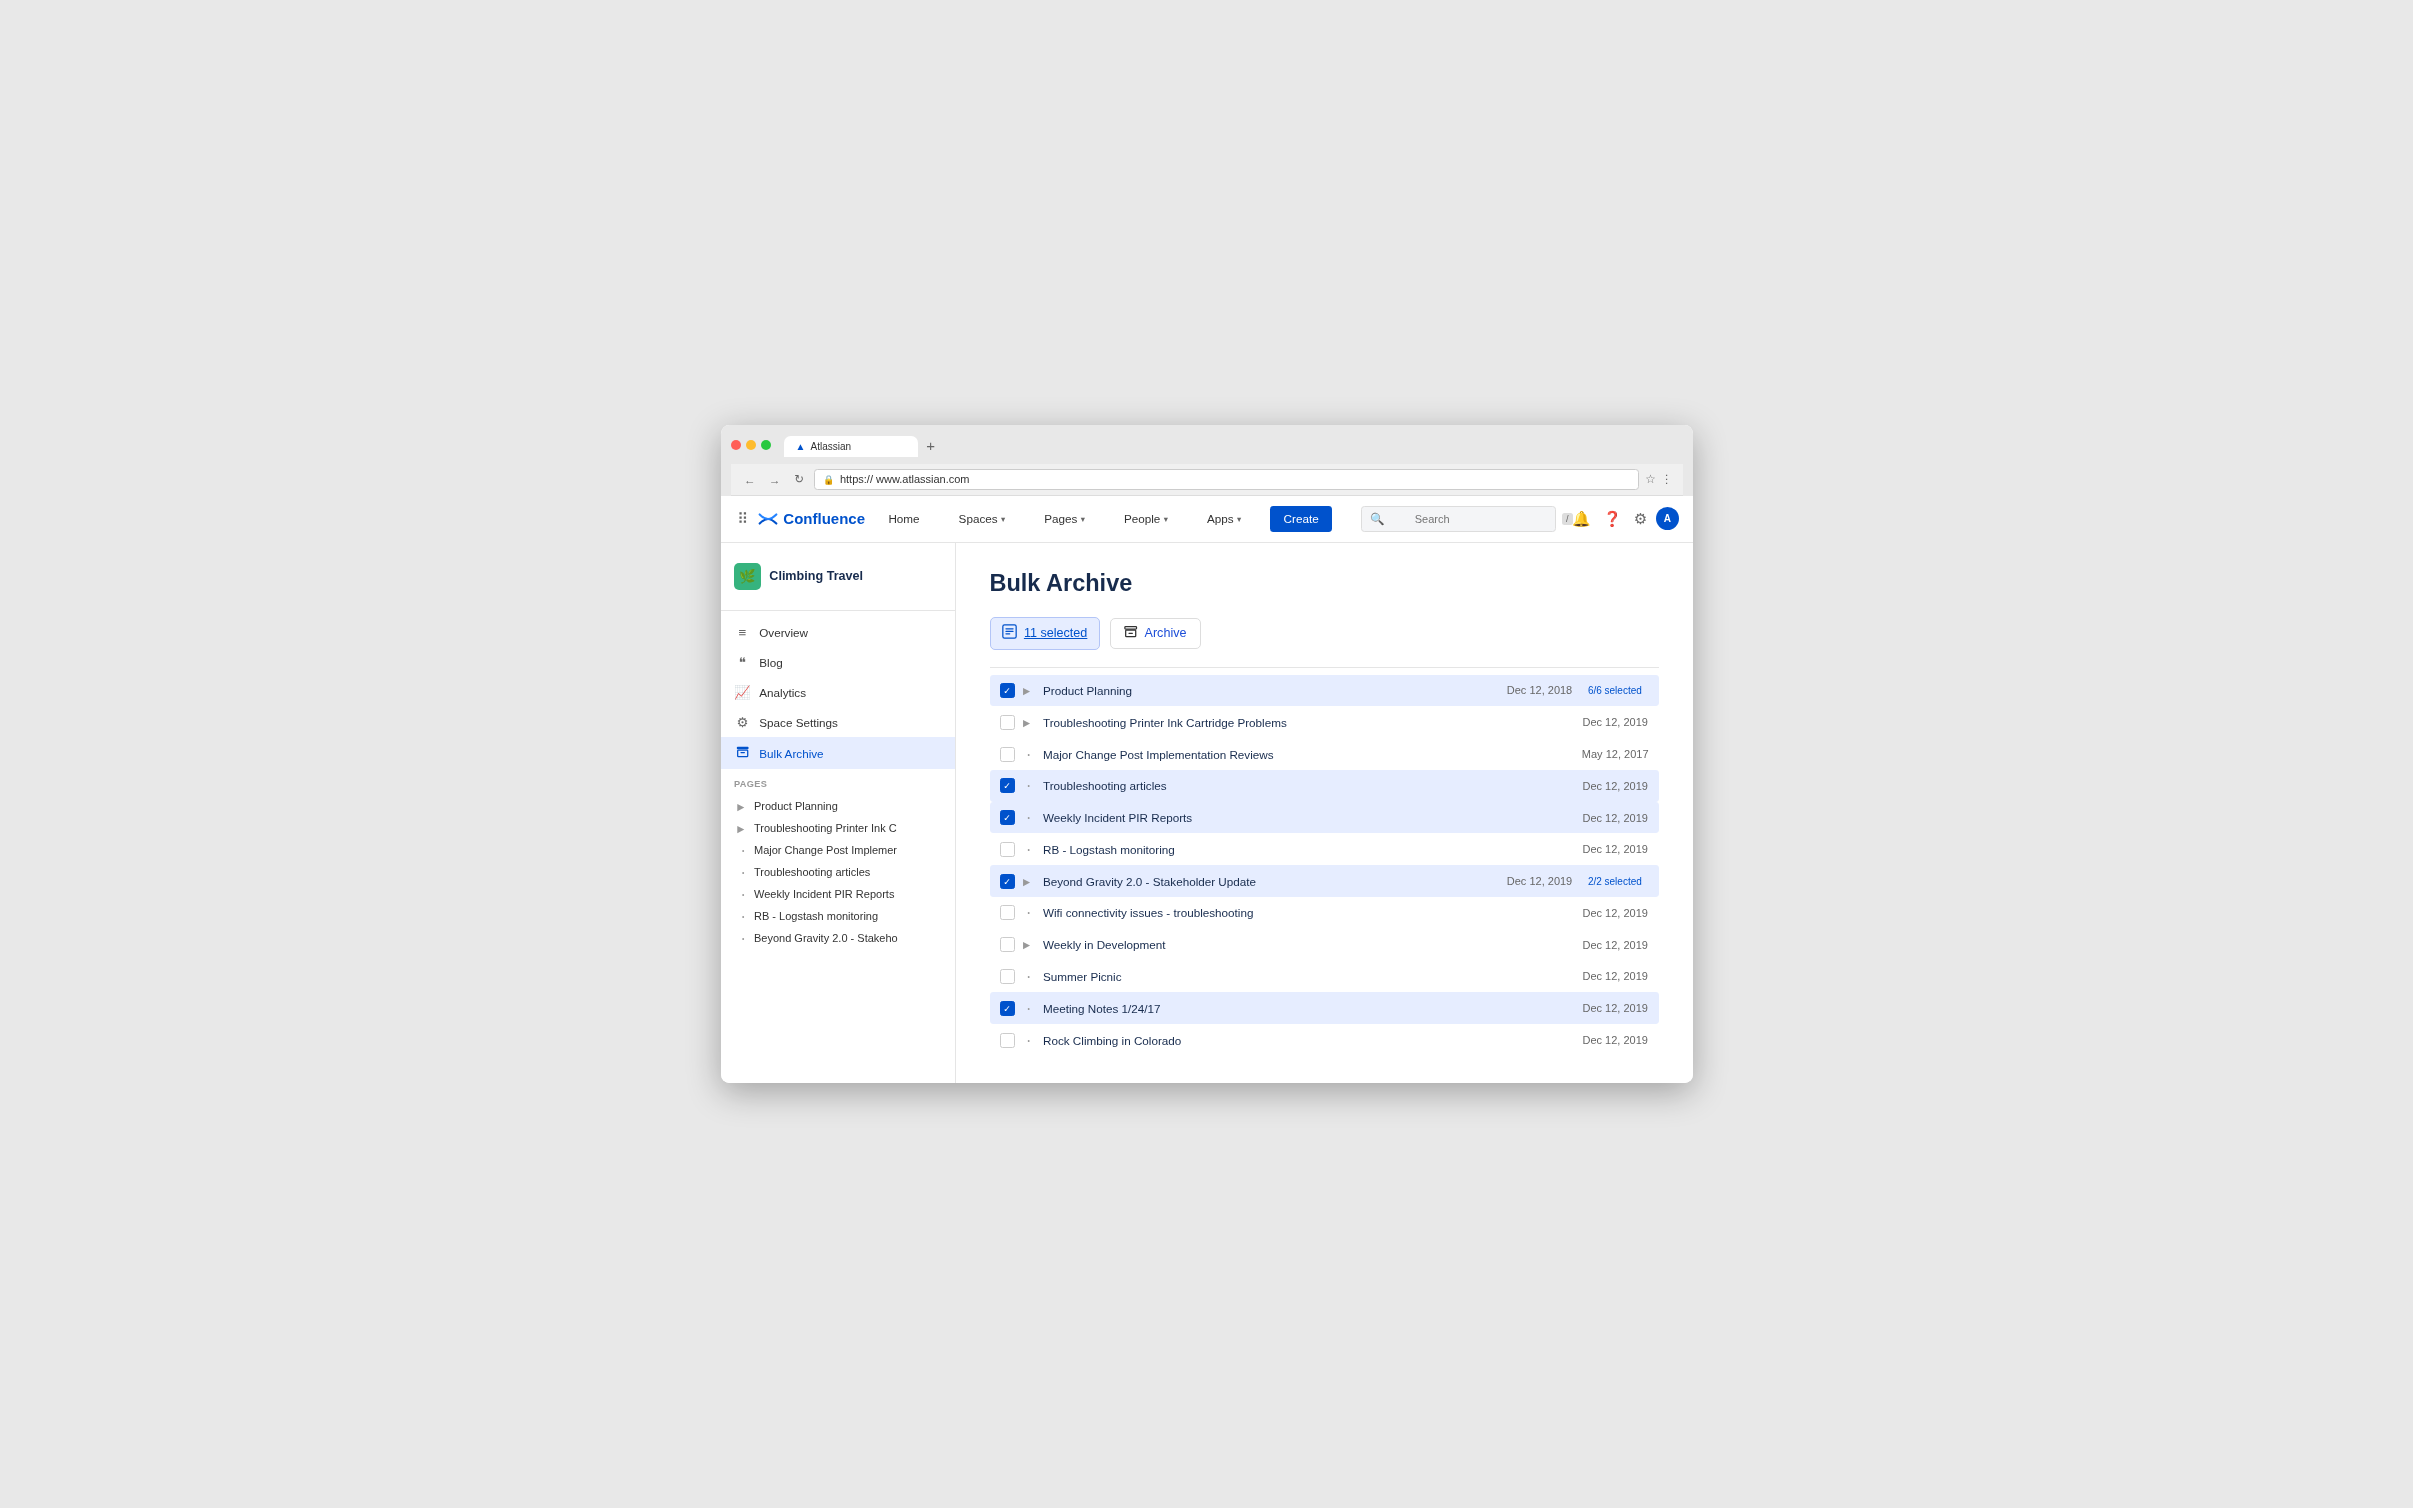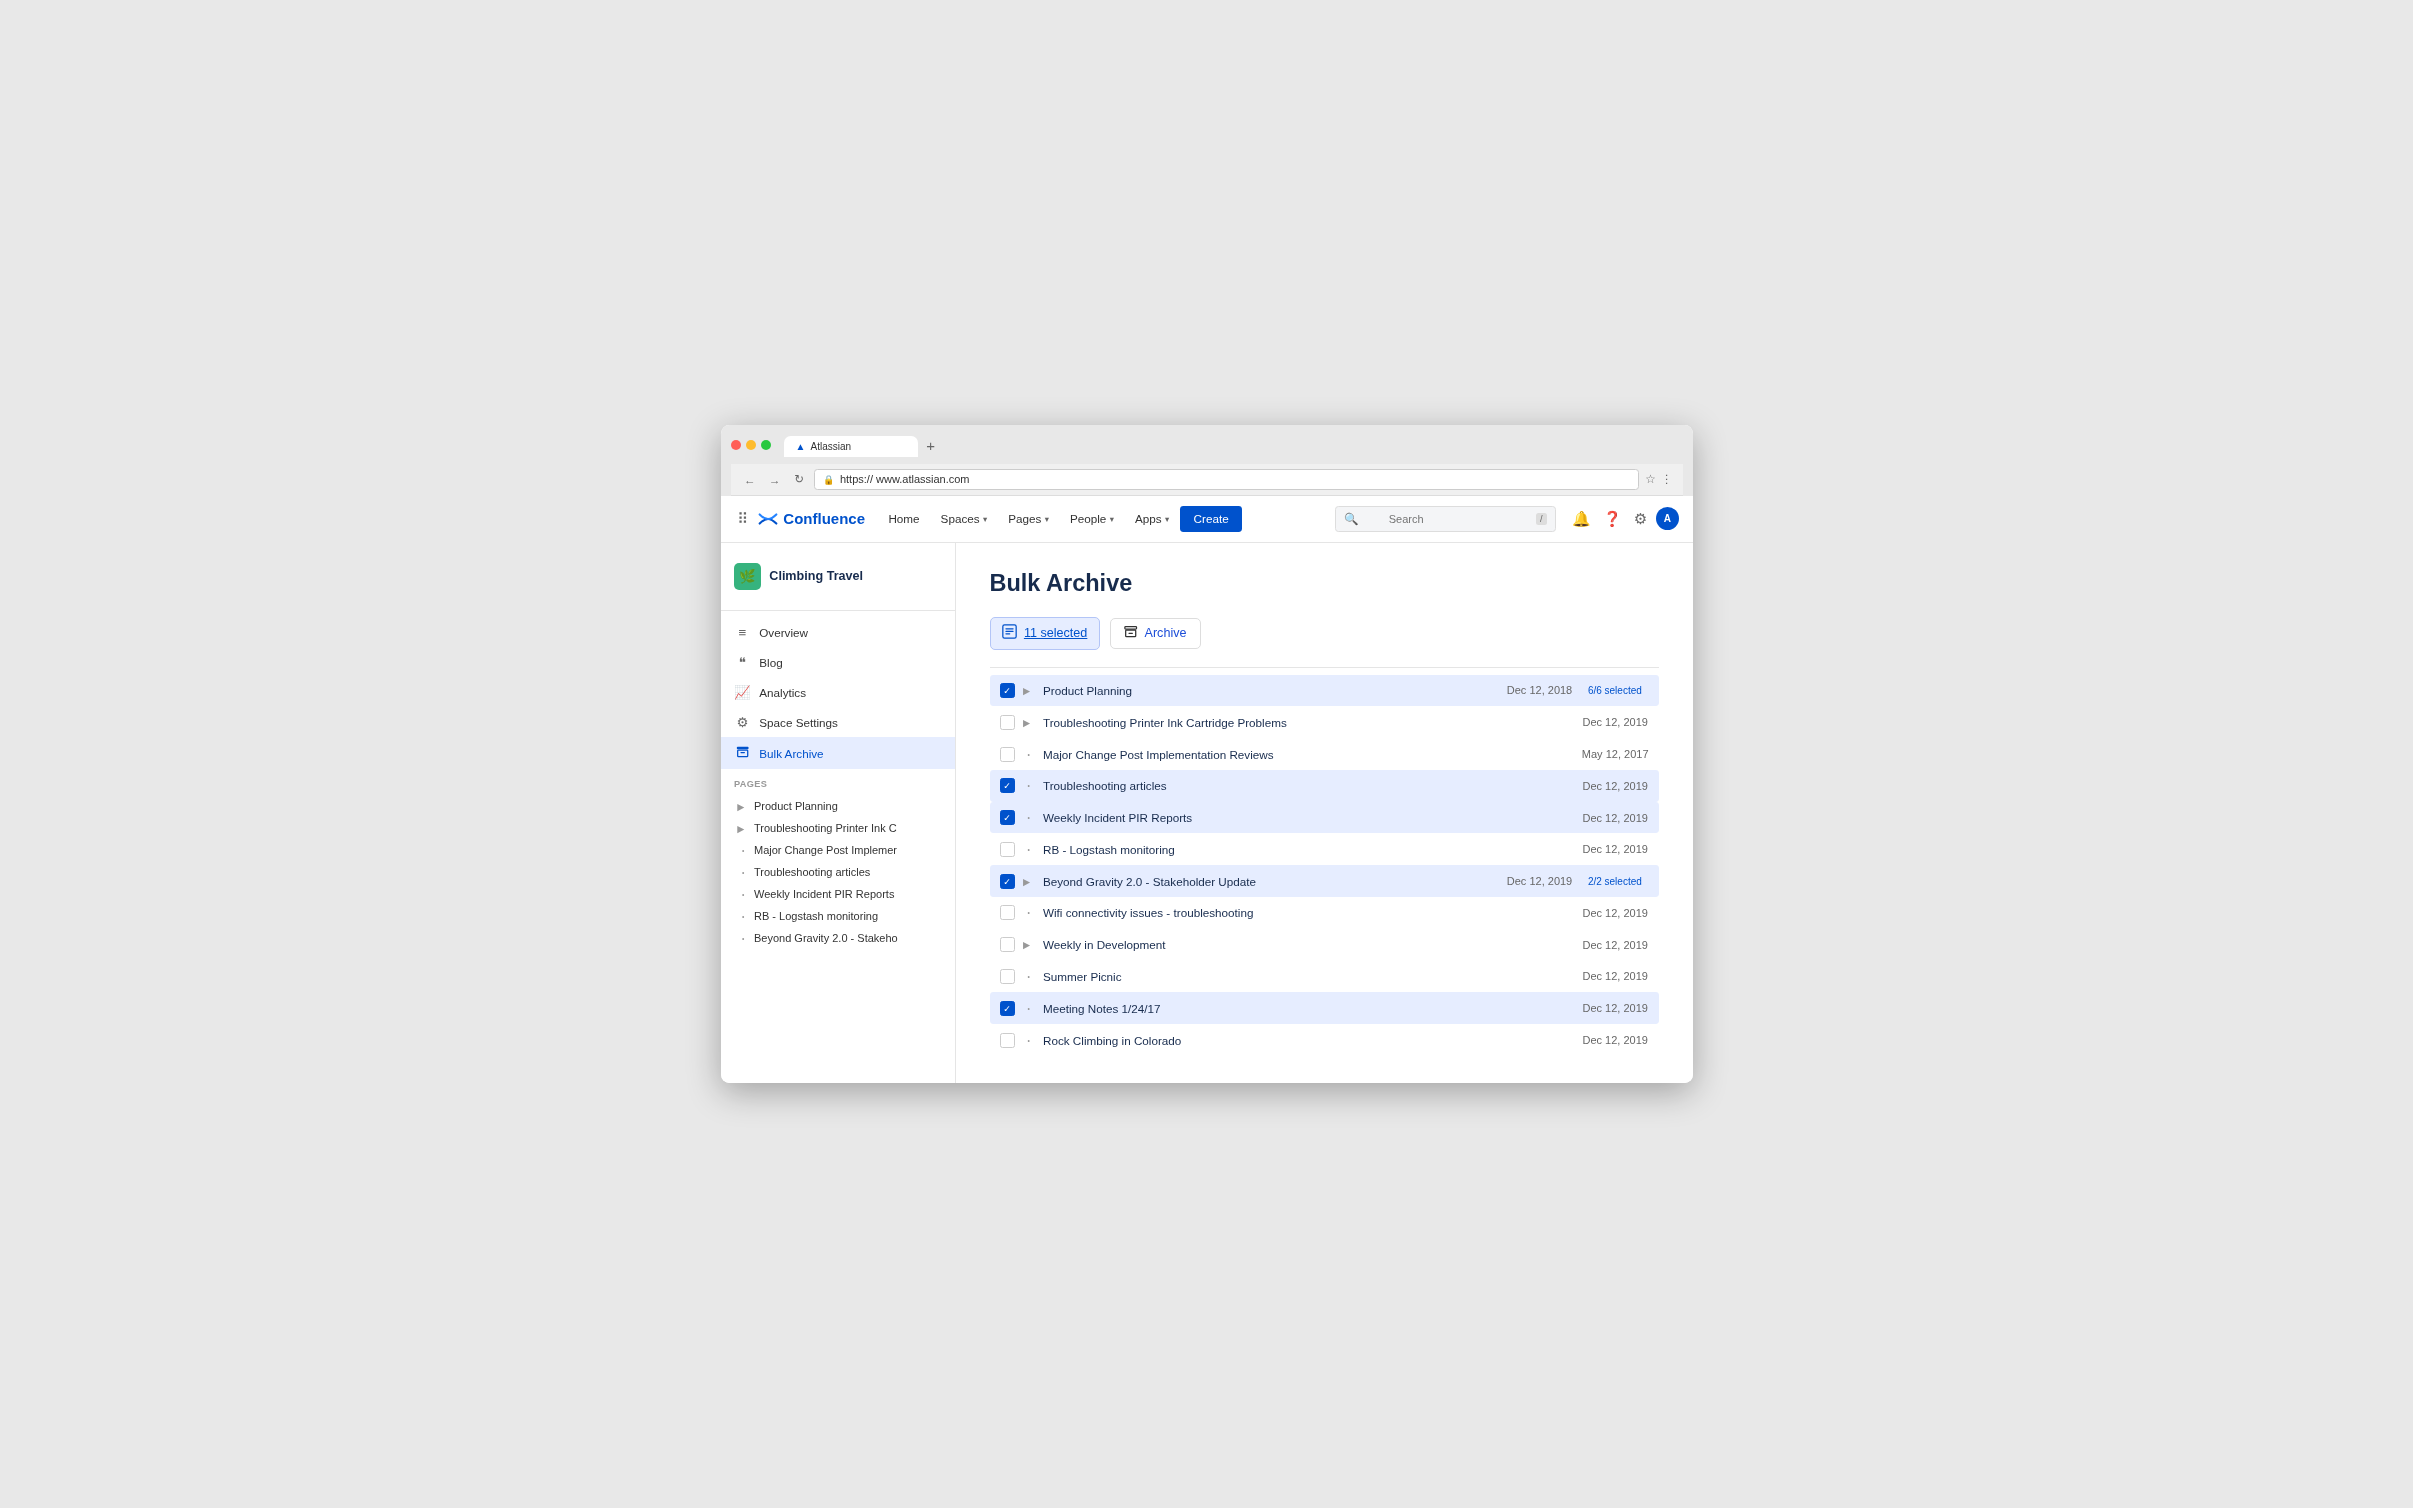--- a/index.html
+++ b/index.html
@@ -165,21 +165,21 @@
     }
 
     .confluence-logo svg {
       width: 20px;
       height: 20px;
     }
 
     .nav-menu {
       display: flex;
       align-items: center;
-      gap: 1px;
+      gap: 19px;
       flex: 1;
     }
 
     .nav-item {
       padding: 6.7px 10px;
       color: #333;
       font-size: 11.7px;
       cursor: pointer;
       border-radius: 3.4px;
       display: flex;
@@ -191,21 +191,21 @@
 
     .create-btn {
       background: #0052cc;
       color: #fff;
       border: none;
       border-radius: 3.4px;
       padding: 6.7px 13.4px;
       font-size: 11.7px;
       font-weight: 500;
       cursor: pointer;
-      margin-right: 12px;
+      margin-right: 22px;
     }
 
     .search-bar {
       display: flex;
       align-items: center;
       background: #f4f5f7;
       border: 0.8px solid #ddd;
       border-radius: 3.4px;
       padding: 5px 8.4px;
       gap: 5px;

